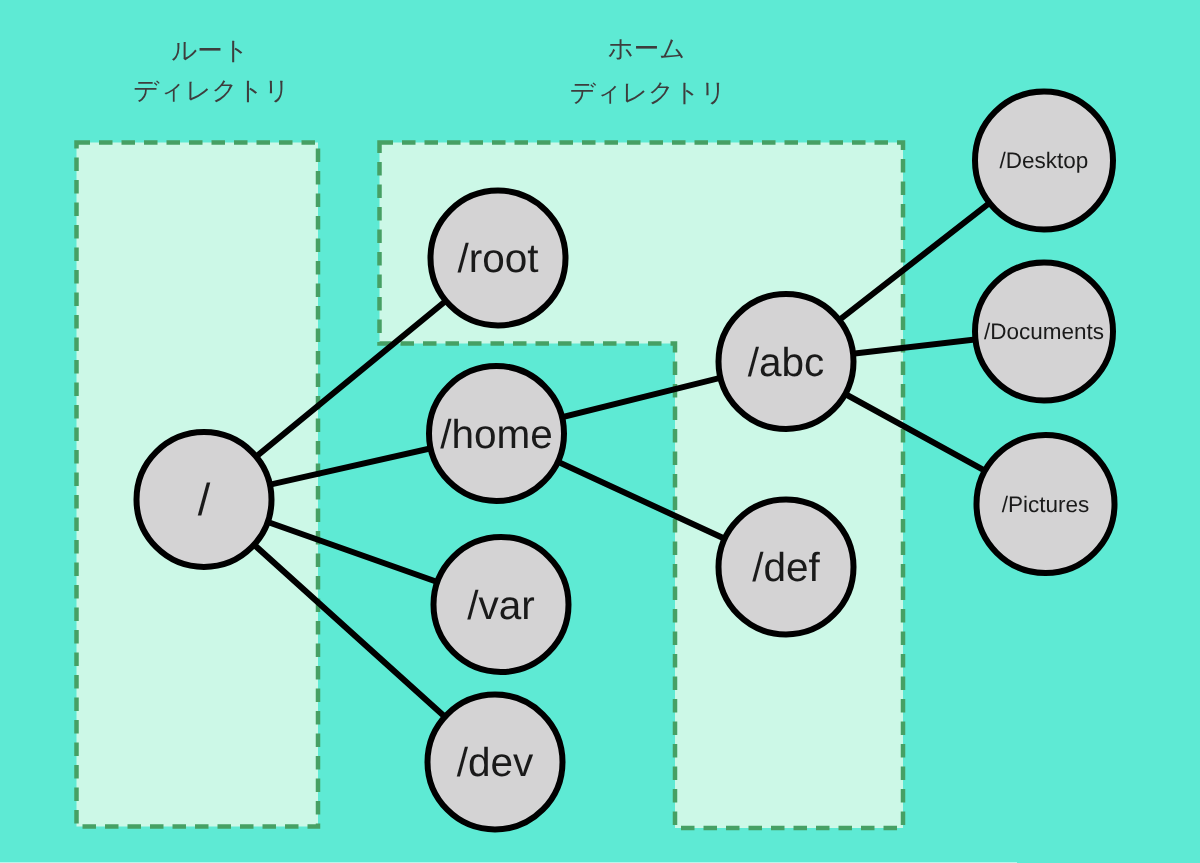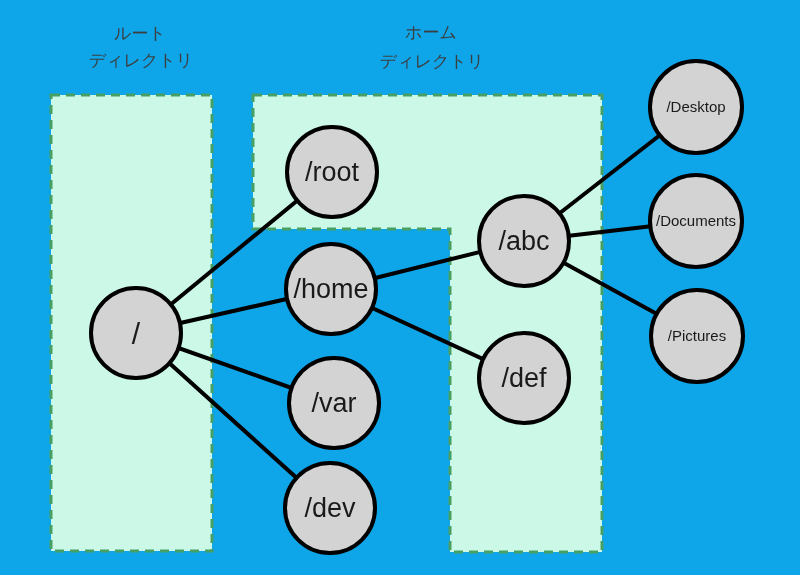--- a/index.html
+++ b/index.html
@@ -8,21 +8,21 @@
     background: #ffffff;
     width: 800px;
     height: 575px;
     overflow: hidden;
     font-family: "Liberation Sans", "DejaVu Sans", sans-serif;
   }
   #stage {
     position: relative;
     width: 800px;
     height: 575px;
-    background: #0ea5e9;
+    background: #5eead4;
   }
   svg { display: block; }
   .region {
     fill: var(--region-fill, #ccf8e7);
     stroke: var(--region-border, #46a064);
     stroke-width: 3;
     stroke-dasharray: 9 6;
   }
   .edge {
     stroke: var(--edge-color, #000000);

